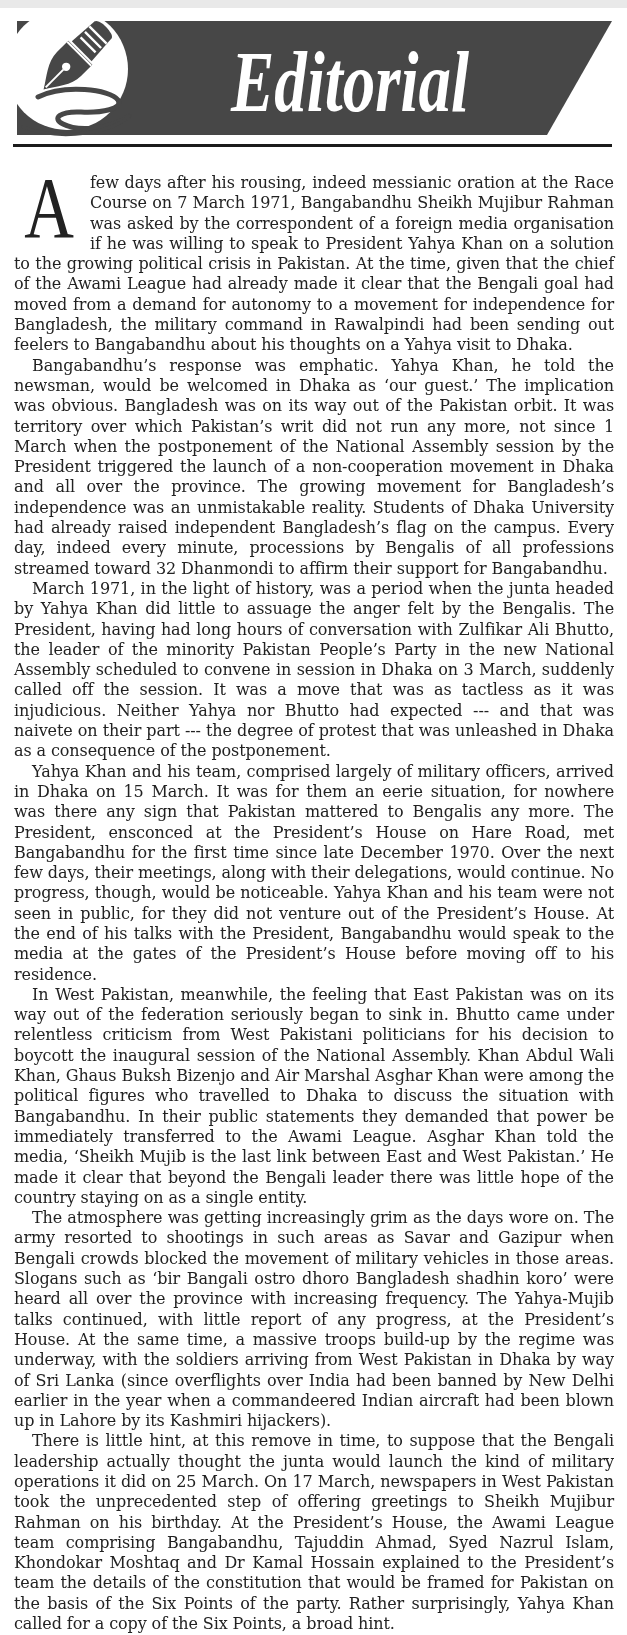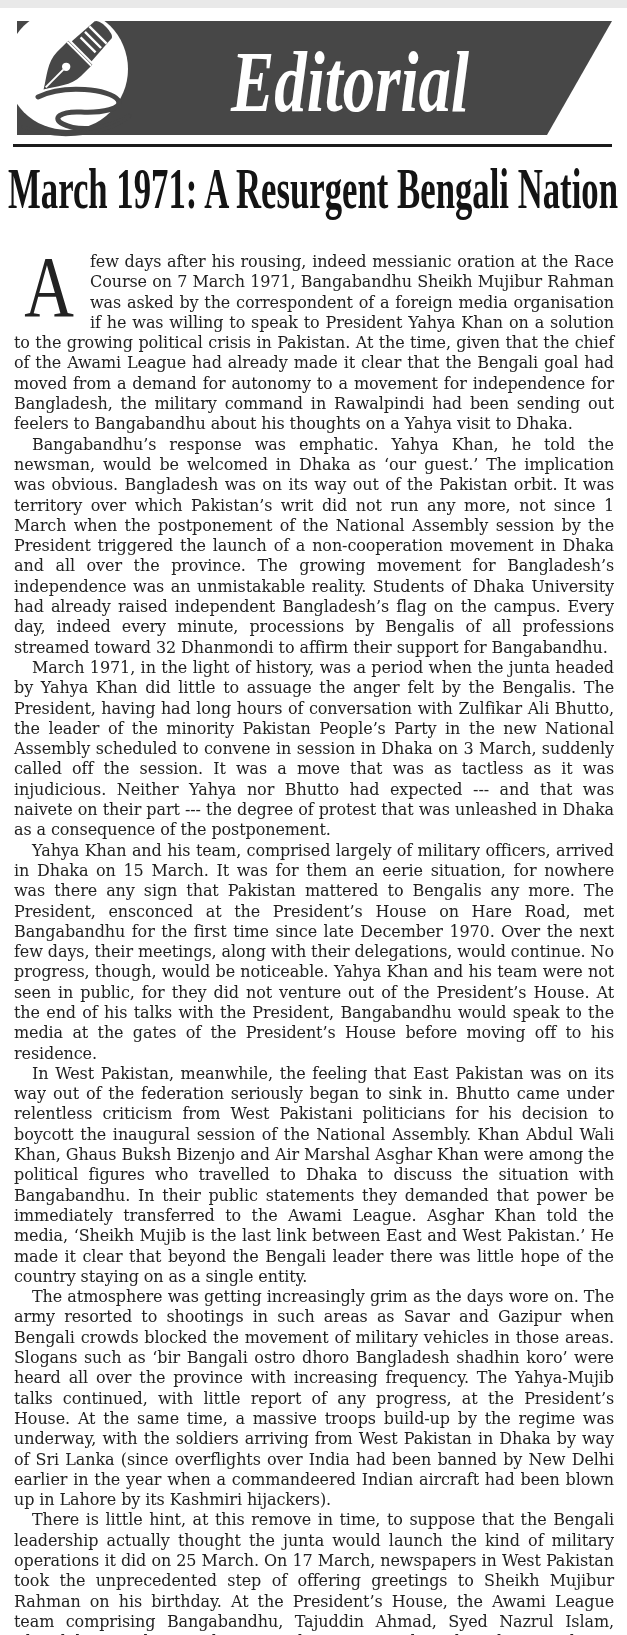--- a/index.html
+++ b/index.html
@@ -104,25 +104,20 @@
 
       <g stroke="#474747" fill="none" stroke-linecap="round">
         <path d="M36,89 C62,76 108,81 116,92 C122,101 99,105 79,104 C59,103 49,110 61,116 C76,124 110,121 127,108" stroke-width="5"></path>
         <path d="M127,108 C110,124 62,134 21,119" stroke-width="3.4"></path>
       </g>
     </svg>
 
     <div class="masthead-rule"></div>
   </header>
 
-  <h1>
-    <svg class="headline" viewBox="0 0 627 72">
-      <text x="313" y="54" text-anchor="middle" textLength="610" lengthAdjust="spacingAndGlyphs" font-family="Liberation Serif, serif" font-size="58" fill="#141414">March 1971: A Resurgent Bengali Nation</text>
-    </svg>
-  </h1>
 
   <main class="article">
     <p class="lead">
       <span class="dropcap">A</span>
       <span>few days after his rousing, indeed messianic oration at the Race Course on 7 March 1971, Bangabandhu Sheikh Mujibur Rahman was asked by the correspondent of a foreign media organisation if he was willing to speak to President Yahya Khan on a solution to the growing political crisis in Pakistan. At the time, given that the chief of the Awami League had already made it clear that the Bengali goal had moved from a demand for autonomy to a movement for independence for Bangladesh, the military command in Rawalpindi had been sending out feelers to Bangabandhu about his thoughts on a Yahya visit to Dhaka.</span>
     </p>
     <p>Bangabandhu’s response was emphatic. Yahya Khan, he told the newsman, would be welcomed in Dhaka as ‘our guest.’ The implication was obvious. Bangladesh was on its way out of the Pakistan orbit. It was territory over which Pakistan’s writ did not run any more, not since 1 March when the postponement of the National Assembly session by the President triggered the launch of a non-cooperation movement in Dhaka and all over the province. The growing movement for Bangladesh’s independence was an unmistakable reality. Students of Dhaka University had already raised independent Bangladesh’s flag on the campus. Every day, indeed every minute, processions by Bengalis of all professions streamed toward 32 Dhanmondi to affirm their support for Bangabandhu.</p>
     <p>March 1971, in the light of history, was a period when the junta headed by Yahya Khan did little to assuage the anger felt by the Bengalis. The President, having had long hours of conversation with Zulfikar Ali Bhutto, the leader of the minority Pakistan People’s Party in the new National Assembly scheduled to convene in session in Dhaka on 3 March, suddenly called off the session. It was a move that was as tactless as it was injudicious. Neither Yahya nor Bhutto had expected --- and that was naivete on their part --- the degree of protest that was unleashed in Dhaka as a consequence of the postponement.</p>
     <p>Yahya Khan and his team, comprised largely of military officers, arrived in Dhaka on 15 March. It was for them an eerie situation, for nowhere was there any sign that Pakistan mattered to Bengalis any more. The President, ensconced at the President’s House on Hare Road, met Bangabandhu for the first time since late December 1970. Over the next few days, their meetings, along with their delegations, would continue. No progress, though, would be noticeable. Yahya Khan and his team were not seen in public, for they did not venture out of the President’s House. At the end of his talks with the President, Bangabandhu would speak to the media at the gates of the President’s House before moving off to his residence.</p>
     <p>In West Pakistan, meanwhile, the feeling that East Pakistan was on its way out of the federation seriously began to sink in. Bhutto came under relentless criticism from West Pakistani politicians for his decision to boycott the inaugural session of the National Assembly. Khan Abdul Wali Khan, Ghaus Buksh Bizenjo and Air Marshal Asghar Khan were among the political figures who travelled to Dhaka to discuss the situation with Bangabandhu. In their public statements they demanded that power be immediately transferred to the Awami League. Asghar Khan told the media, ‘Sheikh Mujib is the last link between East and West Pakistan.’ He made it clear that beyond the Bengali leader there was little hope of the country staying on as a single entity.</p>

